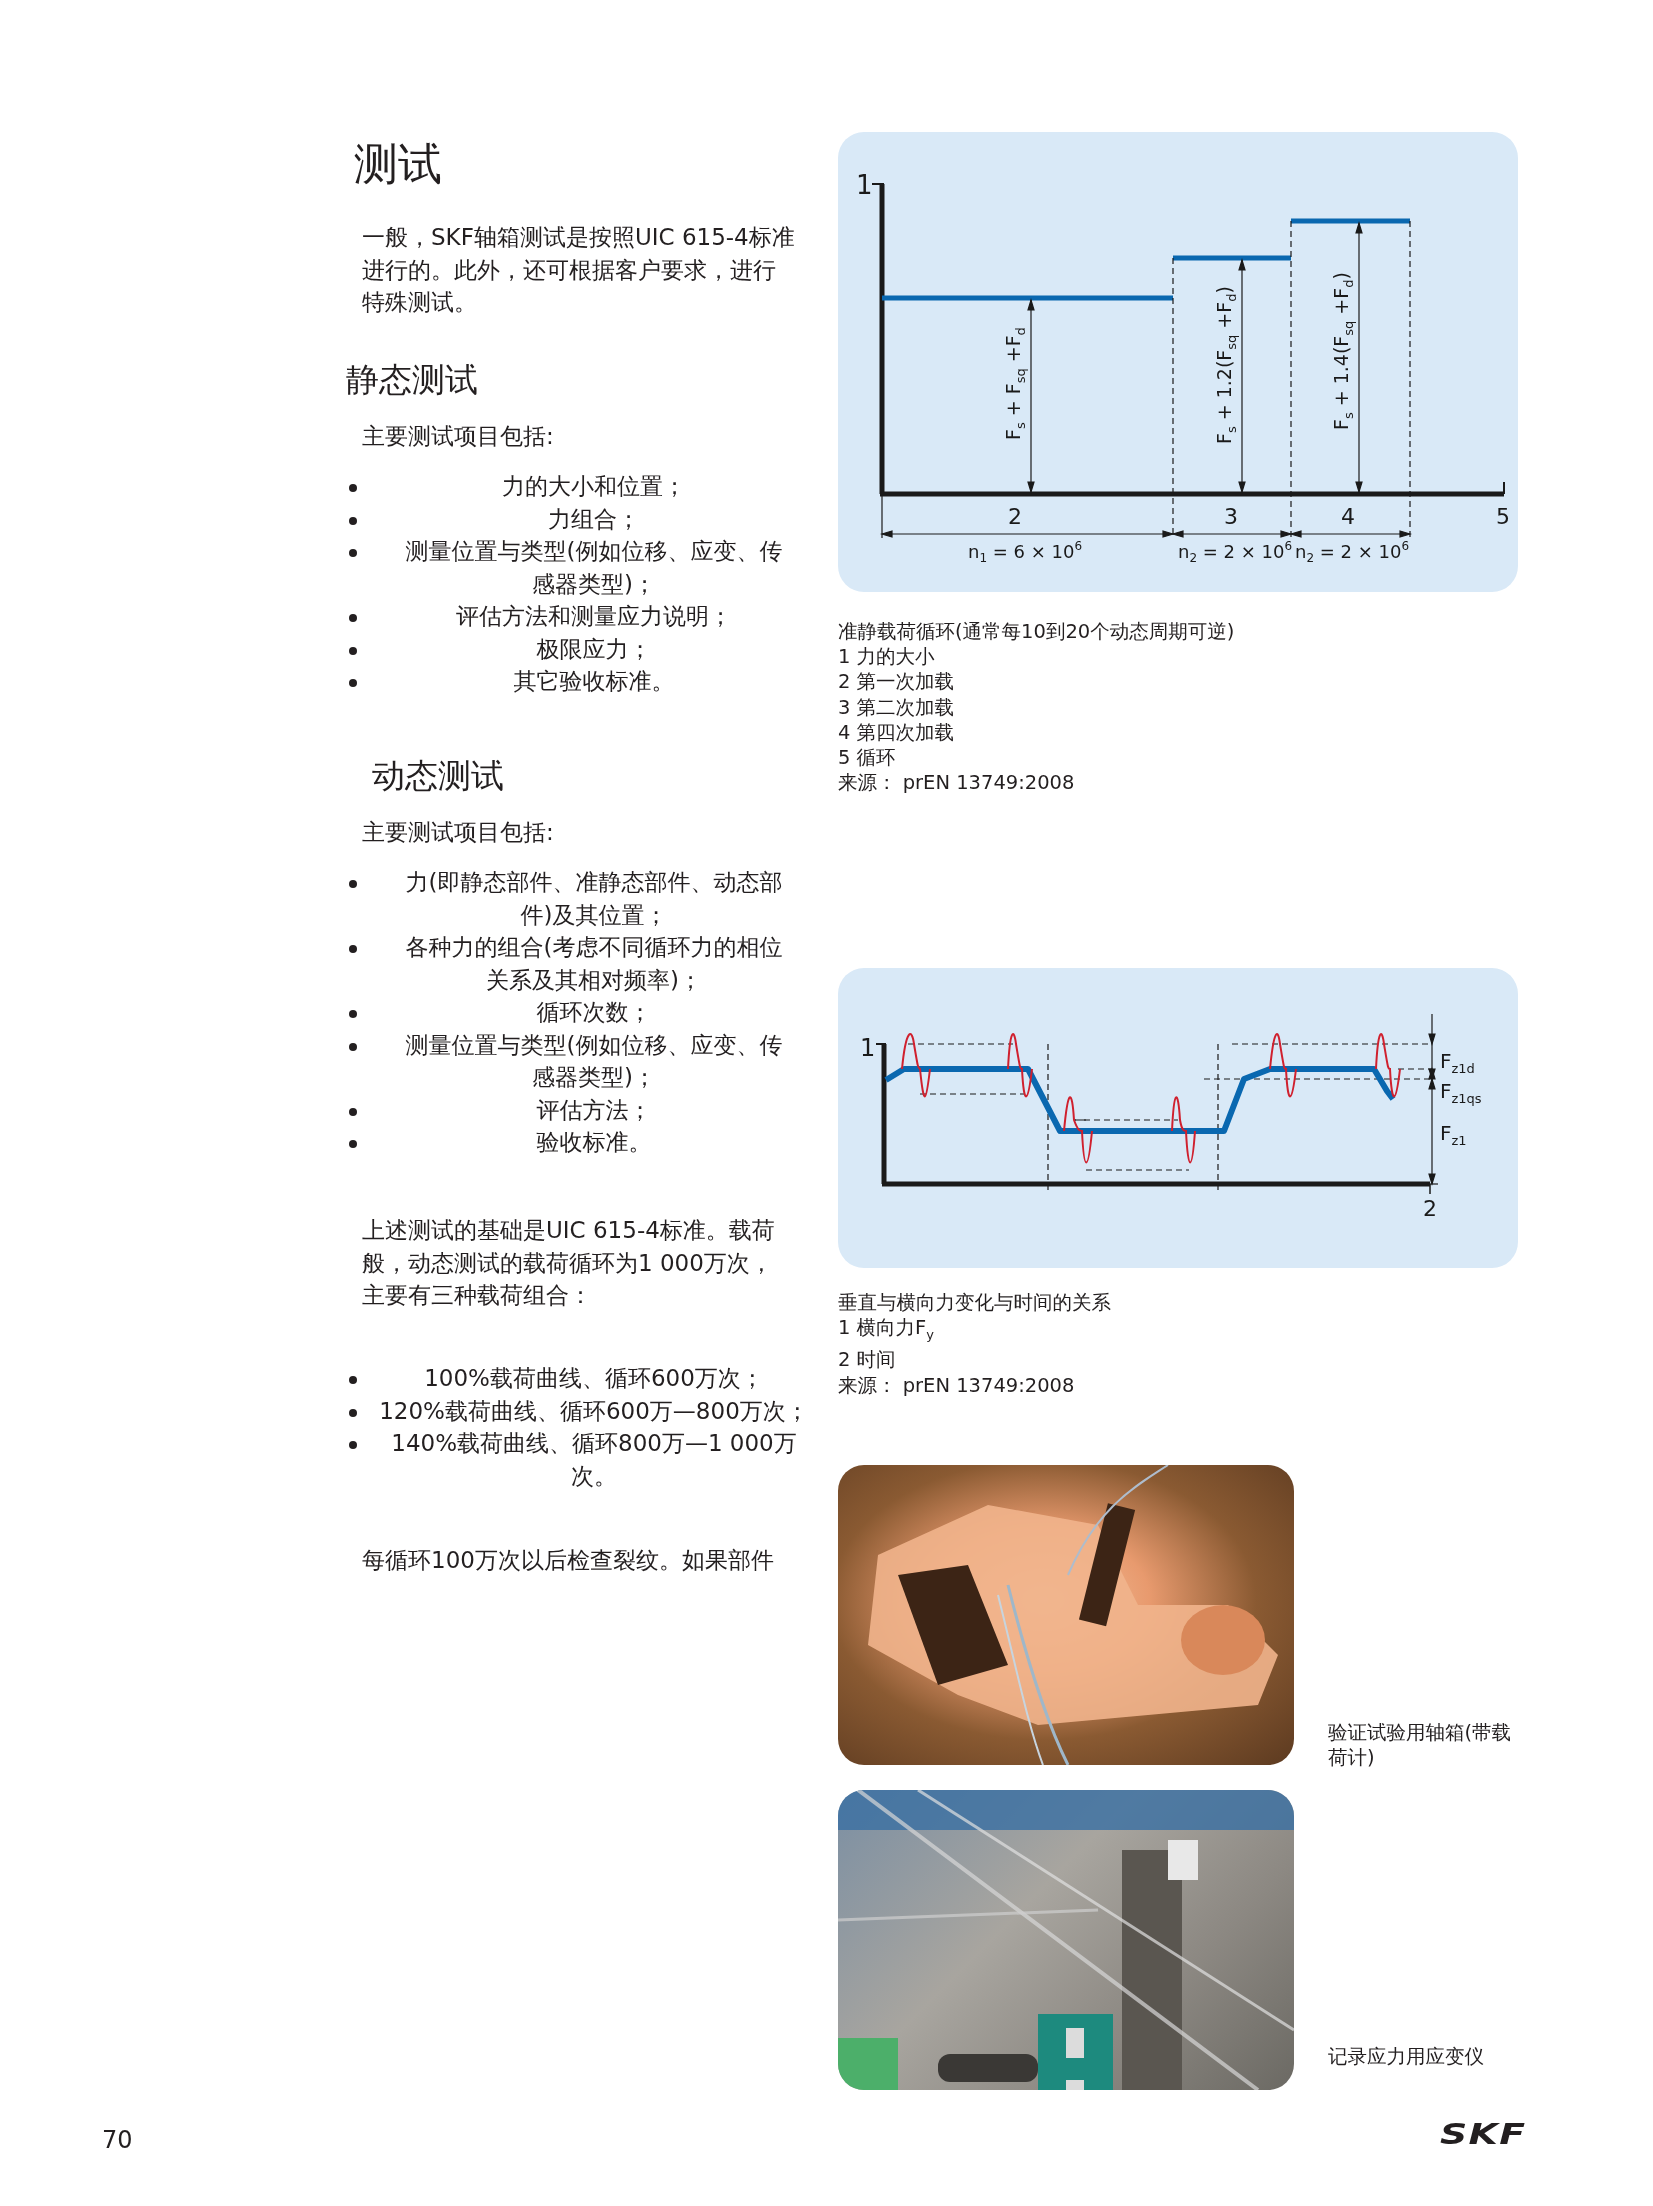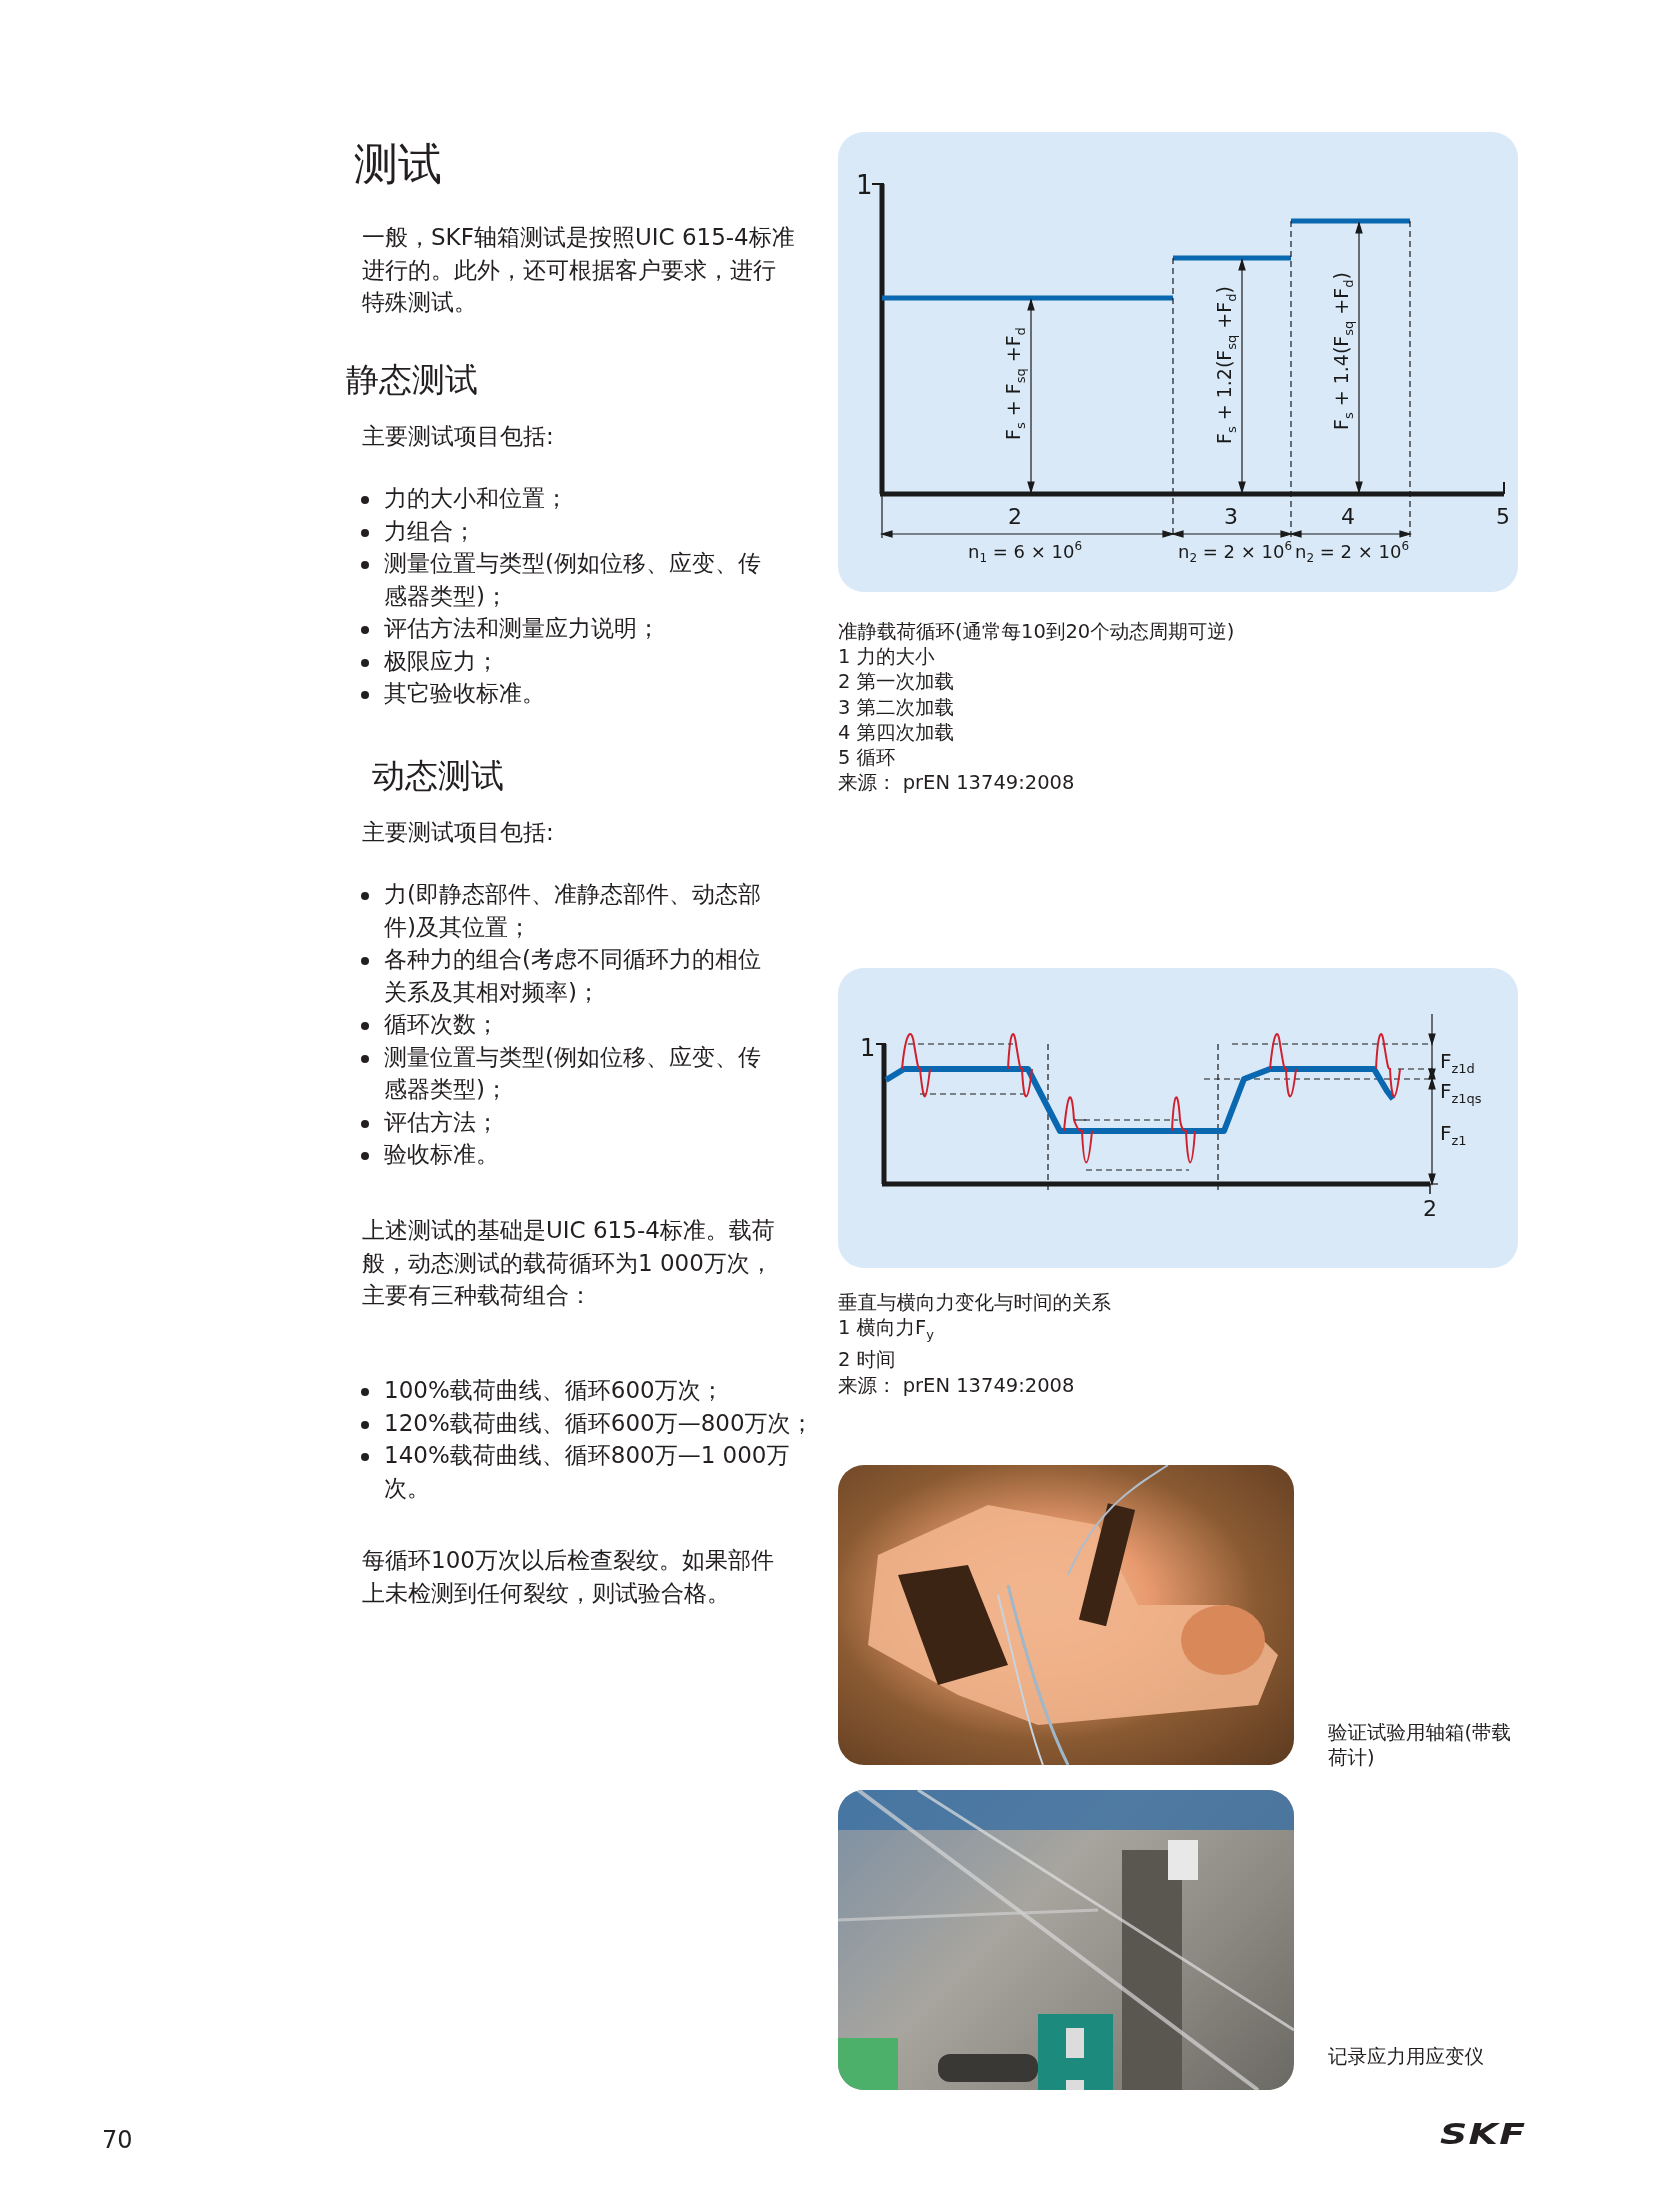--- a/index.html
+++ b/index.html
@@ -5,21 +5,21 @@
   html, body { margin: 0; padding: 0; background: #ffffff; }
   body {
     width: 1653px; height: 2206px; position: relative; overflow: hidden;
     font-family: "DejaVu Sans", "Liberation Sans", sans-serif; color: #231f20;
   }
   .abs { position: absolute; }
   
   .h1 { left: 346px; top: 128px; font-size: 44px; line-height: 56px; font-weight: normal; margin: 8px; }
   .h2 { font-size: 33px; line-height: 40px; margin: 0; font-weight: normal; }
   .para { font-size: 23px; line-height: 32.5px; margin: 16px; width: 470px; }
-  .list { list-style: none; margin: 12px; padding: 0; width: 470px; }
+  .list { list-style: none; margin: 0; padding: 0; width: 470px; text-align: center; }
   .list li { position: relative; padding-left: 26px; font-size: 23px; line-height: 32.5px; }
   .list li::before { content: ""; position: absolute; left: 3px; top: 14px; width: 8px; height: 8px; border-radius: 50%; background: #231f20; }
 
   
   .panel { background: #d9e9f7; border-radius: 26px; }
   .caption { font-size: 19.5px; line-height: 25.2px; }
   .caption .title { letter-spacing: 0; }
   .photo { border-radius: 26px; overflow: hidden; }
   .pagenum { left: 102px; top: 2126px; font-size: 24px; }
   .skf-logo { left: 1440px; top: 2118px; font-family: "DejaVu Sans", sans-serif; font-weight: 900; font-size: 28px; letter-spacing: 1px; font-style: italic; transform: scaleX(1.35); transform-origin: left; }
@@ -82,21 +82,20 @@
   <li><span>100%载荷曲线、循环600万次；</span></li>
   <li><span>120%载荷曲线、循环600万—800万次；</span></li>
   <li>
       <div>140%载荷曲线、循环800万—1 000万</div>
       <div>次。</div>
     </li>
 </ul>
 
 <div class="abs para" style="left:346px; top:1528px;">
   <div>每循环100万次以后检查裂纹。如果部件</div>
-  <div>上未检测到任何裂纹，则试验合格。</div>
 </div>
 
 <div class="abs panel" style="left:838px; top:132px; width:680px; height:460px;">
   <svg width="680" height="460" viewBox="0 0 680 460">
 
     <line x1="44" y1="52" x2="44" y2="362" stroke="#1a1a1a" stroke-width="5"></line>
     <line x1="34" y1="52" x2="46" y2="52" stroke="#1a1a1a" stroke-width="2"></line>
     <line x1="42" y1="362" x2="666" y2="362" stroke="#1a1a1a" stroke-width="5"></line>
     <line x1="666" y1="362" x2="666" y2="350" stroke="#1a1a1a" stroke-width="2"></line>
     <text x="18" y="62" font-size="26" fill="#1a1a1a">1</text>

